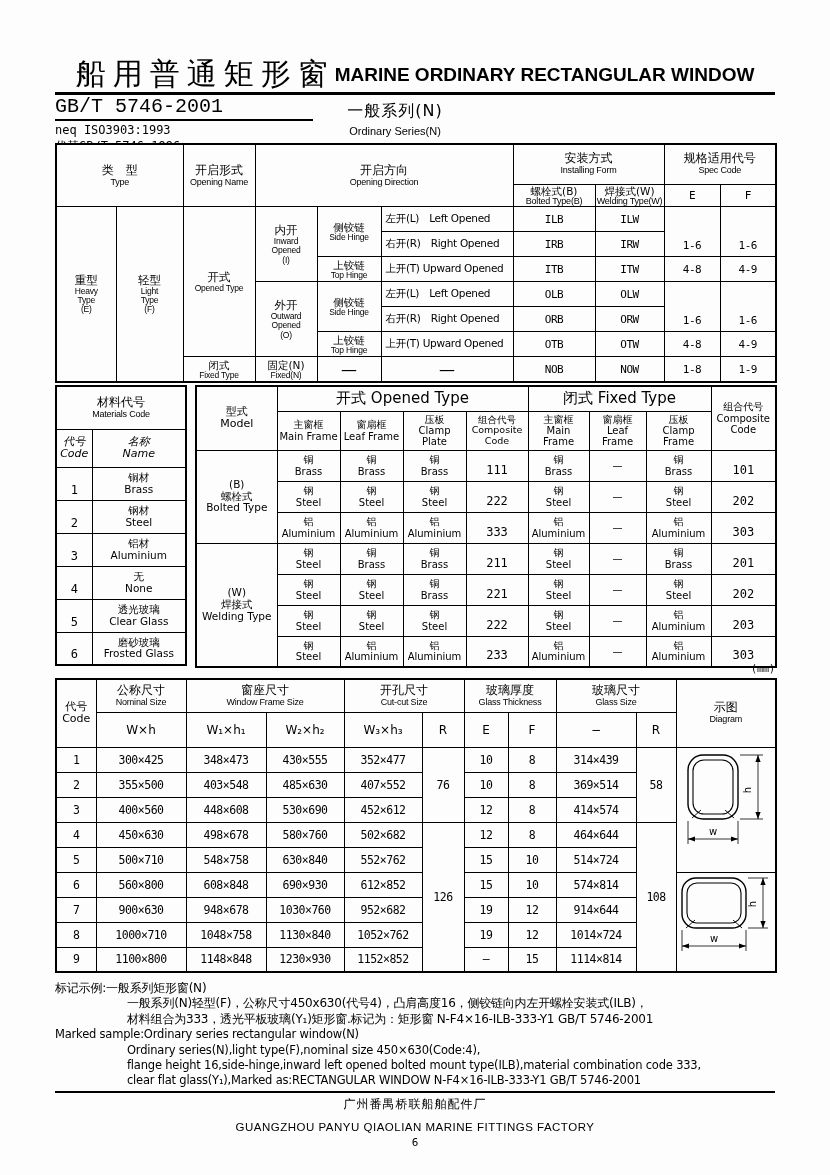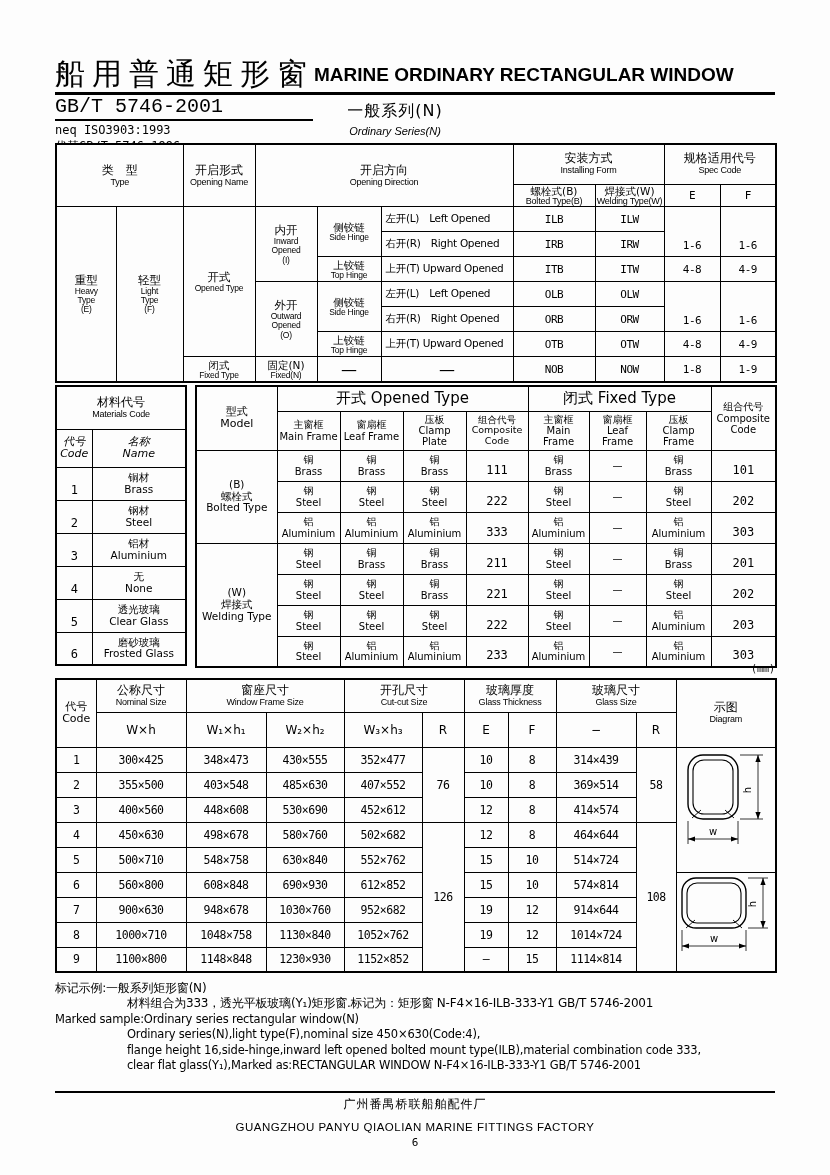--- a/index.html
+++ b/index.html
@@ -6,31 +6,31 @@
   .page {
     position:relative; width:830px; height:1175px; margin:0 auto;
     background:#fdfdfd; color:#000;
     font-family:"DejaVu Sans","Liberation Sans",sans-serif;
     overflow:hidden;
   }
   
   .masthead {
     position:absolute; left:55px; top:40px; width:720px; height:52px;
     border-bottom:3px solid #000;
-    display:flex; justify-content:flex-start; align-items:flex-end;
+    display:flex; justify-content:center; align-items:flex-end;
   }
   .title-zh { font-size:30px; letter-spacing:7px; line-height:1; padding-bottom:3px; }
   .title-en { font-size:19px; font-weight:bold; font-family:"Liberation Sans",sans-serif; letter-spacing:0px; padding-bottom:6px; }
   .std-block { position:absolute; left:55px; top:97px; }
   .std { font-family:Liberation Mono, monospace; font-size:20px; line-height:1; display:inline-block; border-bottom:2px solid #000; width:258px; padding-bottom:2px; }
   .neq { font-family:"DejaVu Sans Mono",monospace; font-size:12px; margin-top:2px; }
   .replaces { font-size:12px; font-family:"DejaVu Sans Mono",monospace; margin-top:1px; }
   .series { position:absolute; left:280px; top:101px; width:230px; text-align:center; }
   .series-zh { font-size:16px; letter-spacing:1px; }
-  .series-en { font-size:11px; font-family:"Liberation Sans",sans-serif; margin-top:3px;font-style:italic; }
+  .series-en { font-size:11px; font-family:"Liberation Sans",sans-serif; margin-top:3px; }
 
   
   table { border-collapse:collapse; table-layout:fixed; position:absolute; background:#fdfdfd; }
   td,th { border:1px solid #000; padding:0 1px; text-align:center; vertical-align:middle; font-weight:normal; overflow:hidden; }
   table.boxed { border:2px solid #000; }
   .pre { white-space:pre-line; line-height:1.12; }
   .zh { font-size:12px; display:block; line-height:1.15; }
   .en { font-size:9px; font-family:"Liberation Sans",sans-serif; display:block; line-height:1.1; letter-spacing:-0.2px; }
   .num { font-family:"DejaVu Sans Mono",monospace; font-size:11px; letter-spacing:-0.5px; }
   .vbot { vertical-align:bottom; padding-bottom:4px; }
@@ -645,20 +645,21 @@
       <td class="num">1152×852</td>
       <td class="num">—</td>
       <td class="num">15</td>
       <td class="num">1114×814</td>
     </tr>
   </tbody>
     </table>
 
   <div class="marked">
     <div>标记示例:一般系列矩形窗(N)</div>
+    <div class="ind">一般系列(N)轻型(F)，公称尺寸450x630(代号4)，凸肩高度16，侧铰链向内左开螺栓安装式(ILB)，</div>
     <div class="ind">材料组合为333，透光平板玻璃(Y₁)矩形窗.标记为：矩形窗  N-F4×16-ILB-333-Y1  GB/T 5746-2001</div>
     <div class="enline">Marked sample:Ordinary series rectangular window(N)</div>
     <div class="ind enline">Ordinary series(N),light type(F),nominal size 450×630(Code:4),</div>
     <div class="ind enline">flange height 16,side-hinge,inward left opened bolted mount type(ILB),material combination code 333,</div>
     <div class="ind enline">clear flat glass(Y₁),Marked as:RECTANGULAR WINDOW  N-F4×16-ILB-333-Y1  GB/T 5746-2001</div>
   </div>
 
   <div class="foot-rule"></div>
   <div class="factory-zh">广州番禺桥联船舶配件厂</div>
   <div class="factory-en">GUANGZHOU PANYU QIAOLIAN MARINE FITTINGS FACTORY</div>

